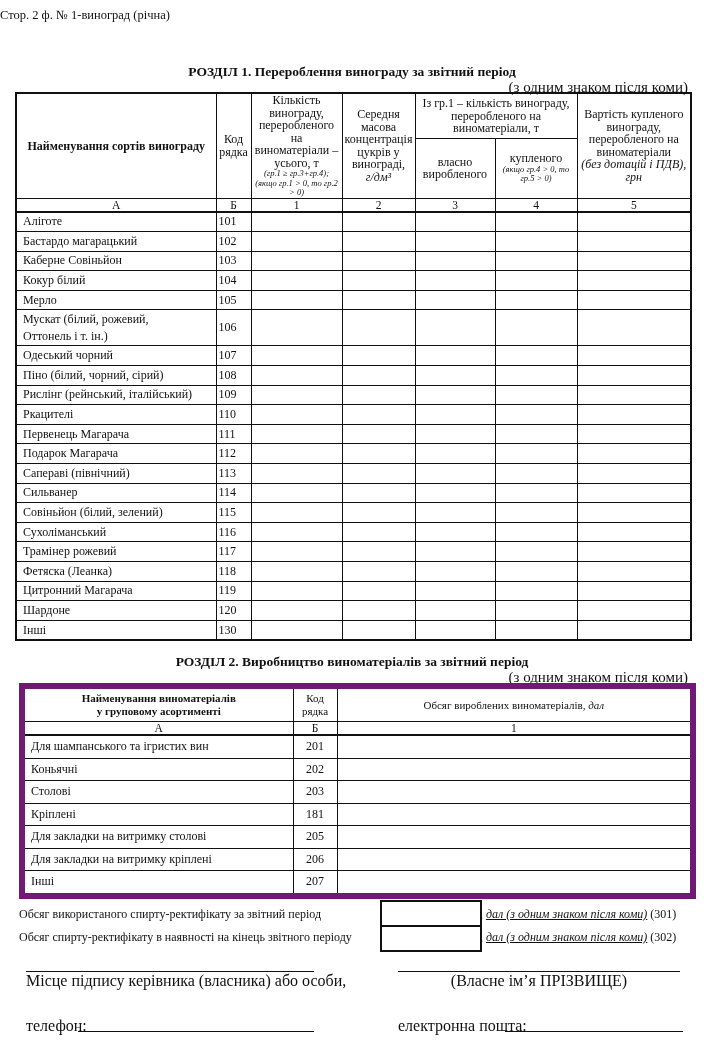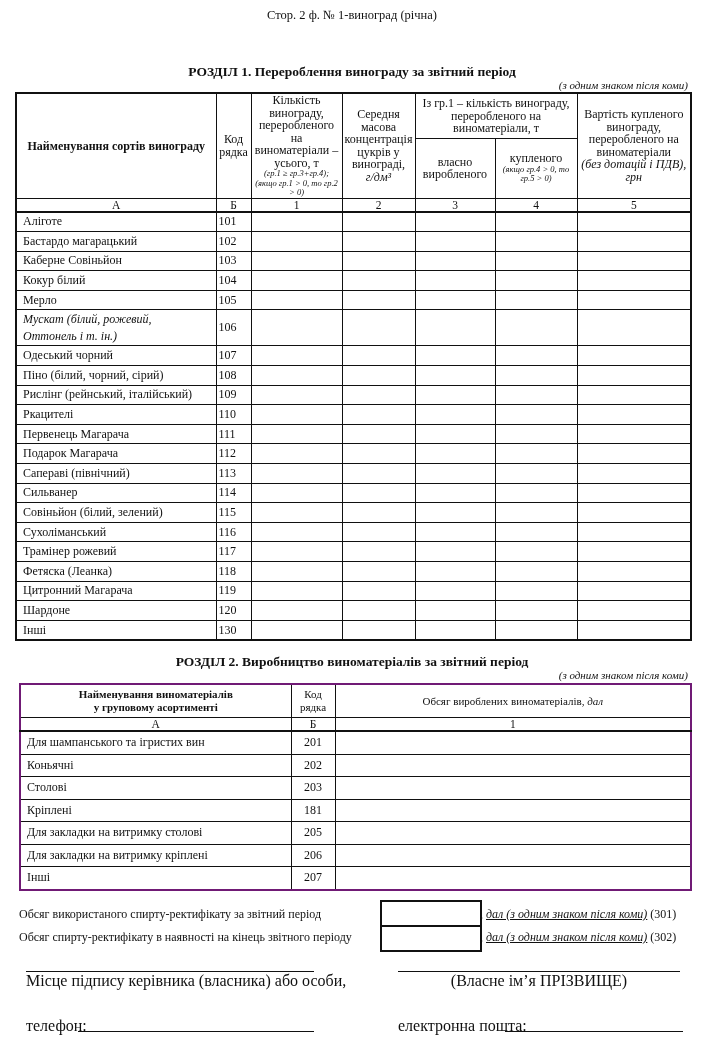--- a/index.html
+++ b/index.html
@@ -1,37 +1,37 @@
 <!DOCTYPE html>
 <html><head>
 <meta charset="utf-8">
 <style>
   html, body { margin: 0; padding: 0; background: #ffffff; }
   body {
     width: 704px; height: 1048px; position: relative; overflow: hidden;
     font-family: "Liberation Serif", "DejaVu Serif", serif; color: #111;
   }
   .abs { position: absolute; }
-  .page-header { left: 0; width: 704px; top: 8px; text-align: center; font-size: 12.5px; }
+  .page-header { left: 0; width: 704px; top: 8px; text-align: left; font-size: 12.5px; }
   .section-title { font-weight: bold; font-size: 13.5px; text-align: center; }
-  .note { font-style: italic; font-size: 11px; text-align: left; }
+  .note { font-size: 15px; text-align: left; }
 
   table.t { border-collapse: collapse; position: absolute; table-layout: fixed; }
   table.t td, table.t th { border: 1px solid #111; padding: 0 2px; font-size: 12px; font-weight: normal; }
   table.t1 { left: 15px; top: 92px; width: 675px; border: 2px solid #111; }
   table.t1 thead th { text-align: center; line-height: 12.5px; vertical-align: middle; }
   table.t1 .hdr-name { font-weight: bold; }
   table.t1 .small-it { font-style: italic; font-size: 8.5px; line-height: 9.5px; display: block; }
   table.t1 .idx td { text-align: center; height: 12px; line-height: 12px; font-size: 11.5px; border-bottom: 2px solid #111; }
   table.t1 tbody tr.row td { height: 18.6px; }
   table.t1 tbody tr.row.tall td { height: 35px; line-height: 17px; }
   table.t1 td.name { padding-left: 6px; text-align: left; }
   table.t1 td.code { text-align: left; }
 
-  table.t2 { left: 19px; top: 683px; width: 671px; border: 2px solid #701a75; }
+  table.t2 { left: 19px; top: 683px; width: 671px; border: 6px solid #701a75; }
   table.t2 thead th { text-align: center; font-size: 11px; line-height: 13px; height: 32px; }
   table.t2 .hdr-name { font-weight: bold; }
   table.t2 .idx td { text-align: center; font-size: 11.5px; height: 12px; line-height: 12px; border-bottom: 2px solid #111; }
   table.t2 tbody tr.row td { height: 21.5px; }
   table.t2 td.name { padding-left: 6px; }
   table.t2 td.code { text-align: center; }
 
   .spirit-label { left: 19px; font-size: 12px; }
   .spirit-box { left: 380px; width: 94px; height: 21px; border: 2px solid #111; background: #fff; }
   .spirit-unit { left: 480px; font-size: 12px; }
@@ -133,21 +133,21 @@
       <tr class="row">
         <td class="name">Мерло</td>
         <td class="code">105</td>
         <td></td>
         <td></td>
         <td></td>
         <td></td>
         <td></td>
       </tr>
       <tr class="row tall">
-        <td class="name" style="white-space: normal; padding-right: 40px; font-style: italic;">Мускат (білий, рожевий, Оттонель і т. ін.)</td>
+        <td class="name" style="white-space: normal; padding-right: 40px;">Мускат (білий, рожевий, Оттонель і т. ін.)</td>
         <td class="code">106</td>
         <td></td>
         <td></td>
         <td></td>
         <td></td>
         <td></td>
       </tr>
       <tr class="row">
         <td class="name">Одеський чорний</td>
         <td class="code">107</td>

